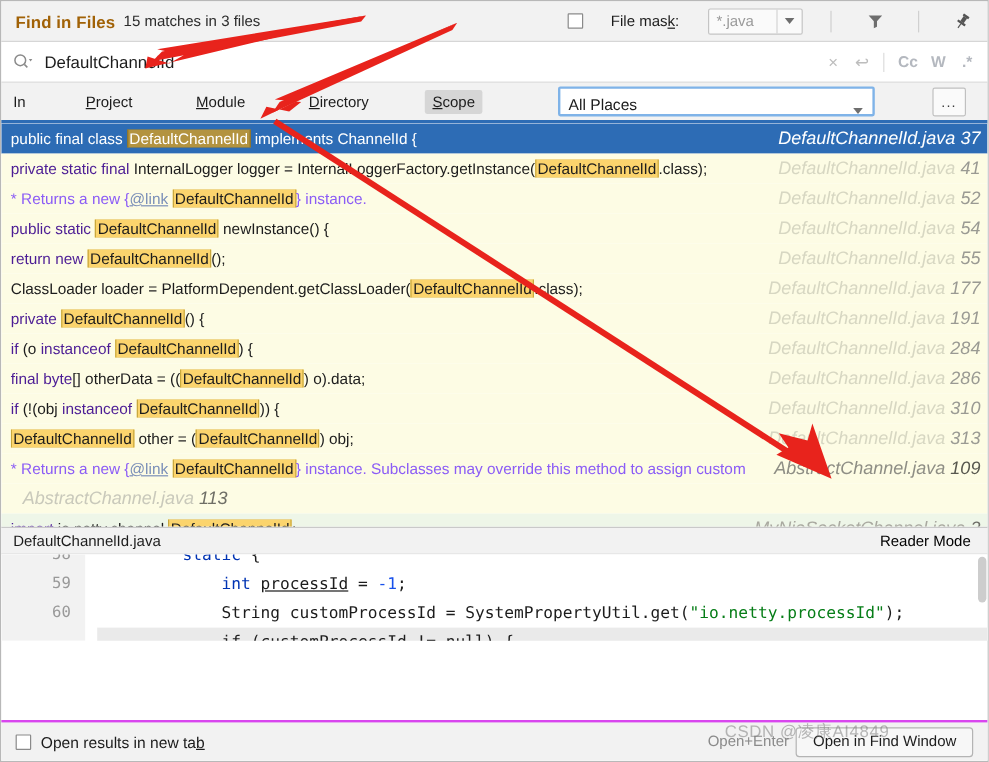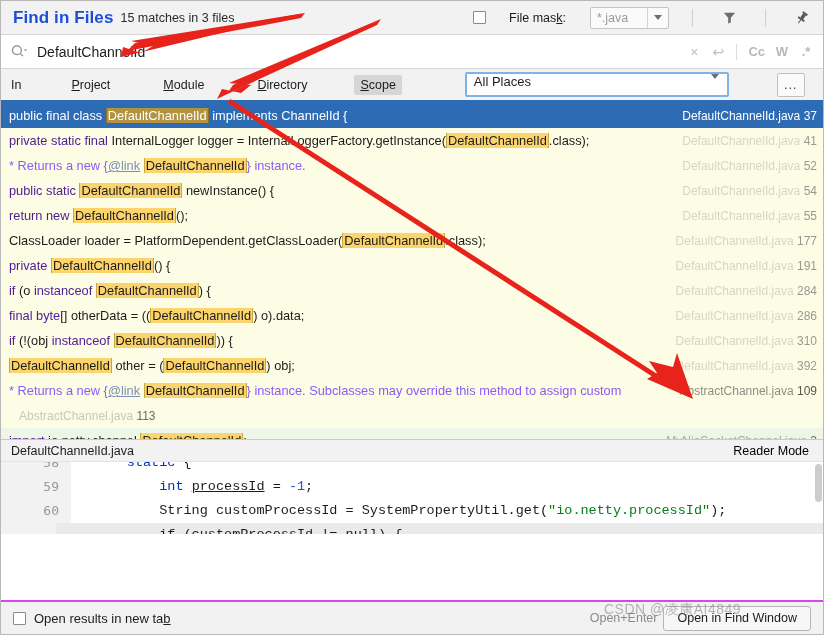--- a/index.html
+++ b/index.html
@@ -22,21 +22,21 @@
   
   .header {
     position: relative;
     height: 34px;
     background: #f2f2f2;
     display: flex; align-items: center;
     padding: 0 8px 0 12px;
     border-bottom: 1px solid #d6d6d6;
   }
   .hdr-title {
-    font-size: 17px; font-weight: bold; color: #1d4ed8;
+    font-size: 14px; font-weight: bold; color: #a16207;
     letter-spacing: .1px;
   }
   .hdr-sub {
     font-size: 12.5px; color: #2b2b2b; margin-left: 7px;
   }
   .hdr-right {
     margin-left: auto; display: flex; align-items: center; gap: 16px;
   }
   .chk {
     width: 13px; height: 13px;
@@ -108,21 +108,21 @@
     padding: 3px 6px; margin-right: 2px; border-radius: 2px;
   }
   .scope-opt u { text-decoration: underline; }
   .scope-opt.active { background: #d6d6d6; }
   .places-combo {
     margin-left: 22px;
     width: 264px; height: 25px;
     background: #ffffff;
     border: 2px solid #7fb3e8;
     border-radius: 2px;
-    display: flex; align-items: flex-start;
+    display: flex; align-items: flex-end;
   }
   .places-combo .pv {
     flex: 1; padding-left: 7px; font-size: 13px; color: #1c1c1c;
   }
   .places-combo .pa {
     width: 24px; display: flex; align-items: center; justify-content: center;
   }
   .ellipsis-btn {
     margin-left: 9px;
     width: 28px; height: 24px;
@@ -147,21 +147,21 @@
     font-size: 12.8px;
     white-space: nowrap;
     background: #fdfce4;
     color: #1c1c1c;
   }
   .row.sel { background: #2d6cb5; color: #ffffff; }
   .row.green { background: #eef6e8; }
   .row .code { flex: 1; overflow: hidden; text-overflow: clip; }
   .row .loc {
     margin-left: 10px; flex: 0 0 auto;
-    font-size: 12px; color: #d7d7c2; text-align: right;
+    font-size: 15px; color: #d7d7c2; text-align: right; font-style: italic;
   }
   .row.sel .loc { color: #ffffff; }
   .row.green .loc { color: #a9a9a0; }
   .row .loc .ln { color: #9a9a93; }
   .row.sel .loc .ln { color: #ffffff; }
   .row.green .loc .ln { color: #6e6e68; }
   .row.r-abs .loc { color: #8e8e85; }
   .row.r-abs .loc .ln { color: #58584f; }
   .row.r-abs2 .loc { color: #c9c9bb; }
   .row.r-abs2 .loc .ln { color: #6e6e66; }
@@ -212,21 +212,21 @@
     position: absolute; left: 0; top: 0; width: 70px; height: 100%;
     background: #f2f2f2;
   }
   .gutter .gl {
     height: 24px; line-height: 24px;
     text-align: right; padding-right: 12px;
     color: #999999; font-size: 13px;
     font-family: "DejaVu Sans Mono", monospace;
   }
   .codearea {
-    position: absolute; left: 55px; top: 0; right: 0; height: 100%; font-family: Liberation Mono, monospace;
+    position: absolute; left: 80px; top: 0; right: 0; height: 100%;
   }
   .cline {
     height: 24px; line-height: 24px;
     white-space: pre; padding-left: 6px; color: #1c1c1c;
   }
   .cline.hi { background: #eaeaea; }
   .ckw { color: #0033b3; }
   .cstr { color: #067d17; }
   .cnum { color: #1750eb; }
   .cvar { text-decoration: underline; }
@@ -392,21 +392,21 @@
       <div class="row">
         <div class="code"><span class="kw">final</span><span> </span><span class="kw">byte</span><span>[] otherData = ((</span><span class="hl">DefaultChannelId</span><span>) o).data;</span></div>
         <div class="loc"><span>DefaultChannelId.java </span><span class="ln">286</span></div>
       </div>
       <div class="row">
         <div class="code"><span class="kw">if</span><span> (!(obj </span><span class="kw">instanceof</span><span> </span><span class="hl">DefaultChannelId</span><span>)) {</span></div>
         <div class="loc"><span>DefaultChannelId.java </span><span class="ln">310</span></div>
       </div>
       <div class="row">
         <div class="code"><span class="hl">DefaultChannelId</span><span> other = (</span><span class="hl">DefaultChannelId</span><span>) obj;</span></div>
-        <div class="loc"><span>DefaultChannelId.java </span><span class="ln">392</span></div>
+        <div class="loc"><span>DefaultChannelId.java </span><span class="ln">313</span></div>
       </div>
       <div class="row r-abs">
         <div class="code"><span class="cm">* Returns a new {</span><span class="lnk">@link</span><span class="cm"> </span><span class="hl">DefaultChannelId</span><span class="cm">} instance. Subclasses may override this method to assign custom</span></div>
         <div class="loc"><span>AbstractChannel.java </span><span class="ln">109</span></div>
       </div>
       <div class="row r-abs2">
         <div class="loc"><span>AbstractChannel.java </span><span class="ln">113</span></div>
       </div>
       <div class="row green">
         <div class="code"><span class="kw">import</span><span> io.netty.channel.</span><span class="hl">DefaultChannelId</span><span>;</span></div>

